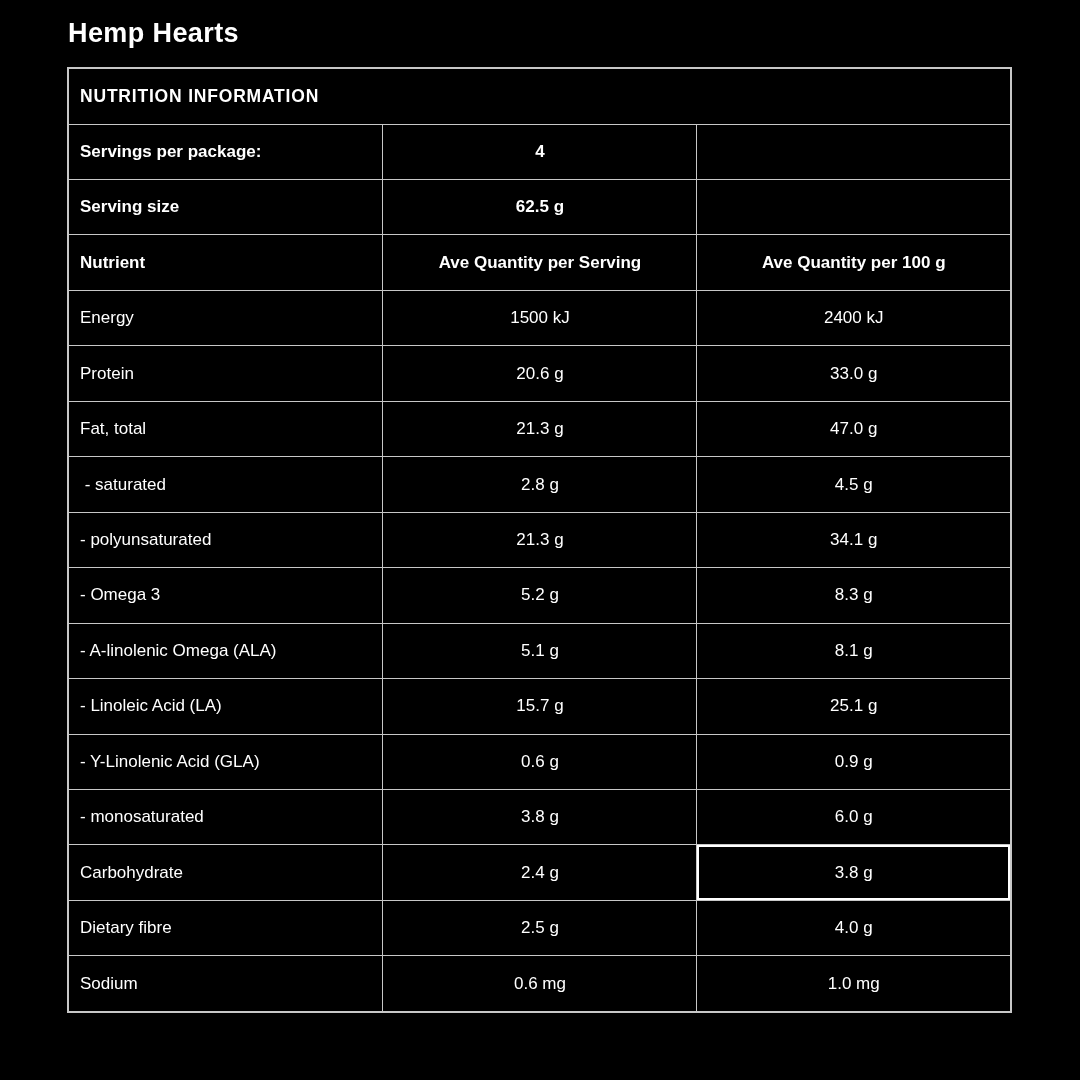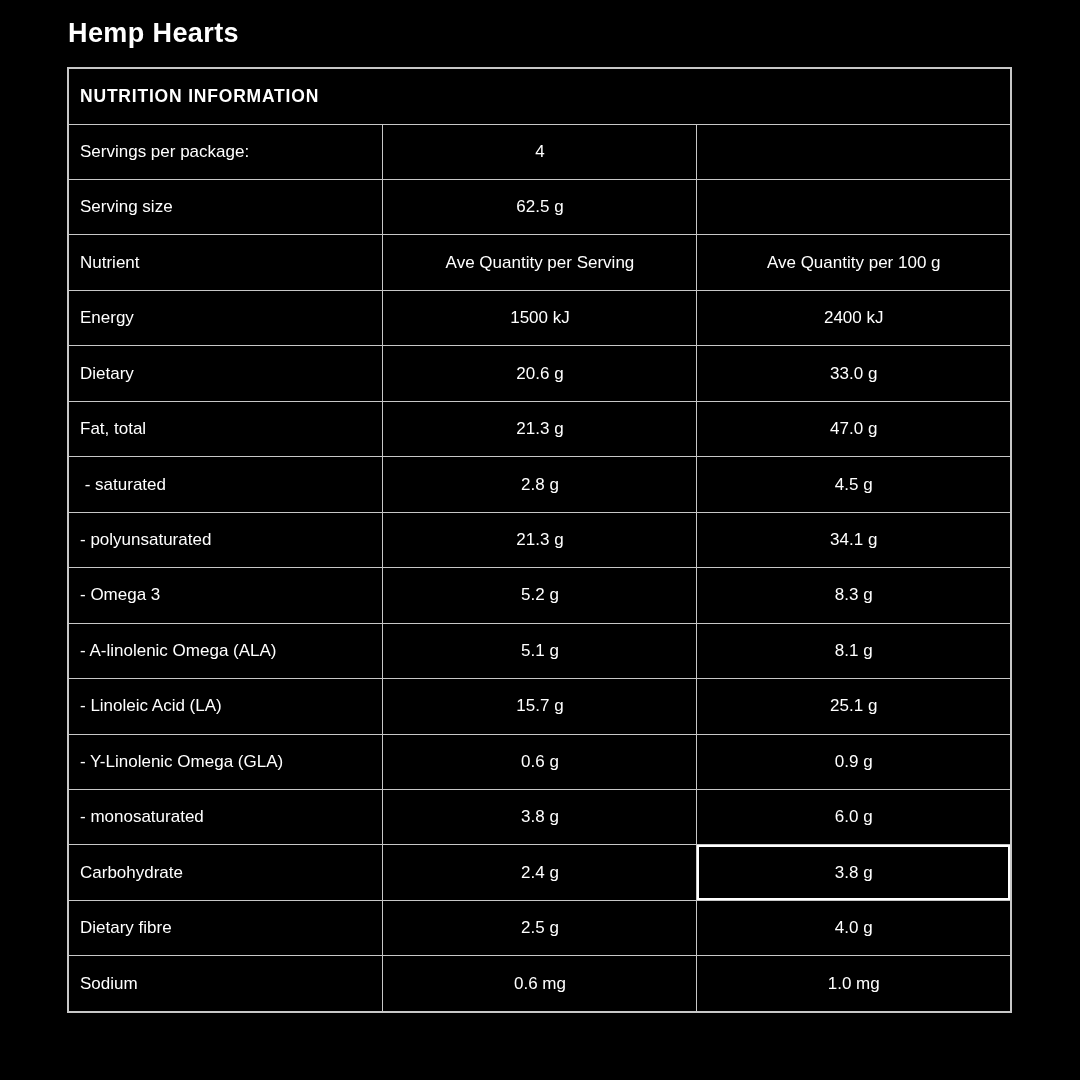--- a/index.html
+++ b/index.html
@@ -46,21 +46,21 @@
     color: var(--text, #ffffff);
   }
   td.label {
     text-align: left;
     white-space: pre-wrap;
   }
   td.val {
     text-align: center;
   }
   .bold {
-    font-weight: normal;
+    font-weight: bold;
   }
   tr.title-row td {
     font-weight: bold;
     letter-spacing: 0.8px;
     font-size: 17.5px;
   }
   td.highlight {
     box-shadow: inset 0 0 0 2px var(--highlight, #ffffff);
   }
 </style>
@@ -97,21 +97,21 @@
         <td class="val bold">Ave Quantity per 100 g</td>
       </tr>
     </tbody>
     <tbody>
         <tr>
           <td class="label">Energy</td>
           <td class="val">1500 kJ</td>
           <td class="val">2400 kJ</td>
         </tr>
         <tr>
-          <td class="label">Dietary</td>
+          <td class="label">Protein</td>
           <td class="val">20.6 g</td>
           <td class="val">33.0 g</td>
         </tr>
         <tr>
           <td class="label">Fat, total</td>
           <td class="val">21.3 g</td>
           <td class="val">47.0 g</td>
         </tr>
         <tr>
           <td class="label"> - saturated</td>
@@ -132,21 +132,21 @@
           <td class="label">- A-linolenic Omega (ALA)</td>
           <td class="val">5.1 g</td>
           <td class="val">8.1 g</td>
         </tr>
         <tr>
           <td class="label">- Linoleic Acid (LA)</td>
           <td class="val">15.7 g</td>
           <td class="val">25.1 g</td>
         </tr>
         <tr>
-          <td class="label">- Y-Linolenic Omega (GLA)</td>
+          <td class="label">- Y-Linolenic Acid (GLA)</td>
           <td class="val">0.6 g</td>
           <td class="val">0.9 g</td>
         </tr>
         <tr>
           <td class="label">- monosaturated</td>
           <td class="val">3.8 g</td>
           <td class="val">6.0 g</td>
         </tr>
         <tr>
           <td class="label">Carbohydrate</td>

